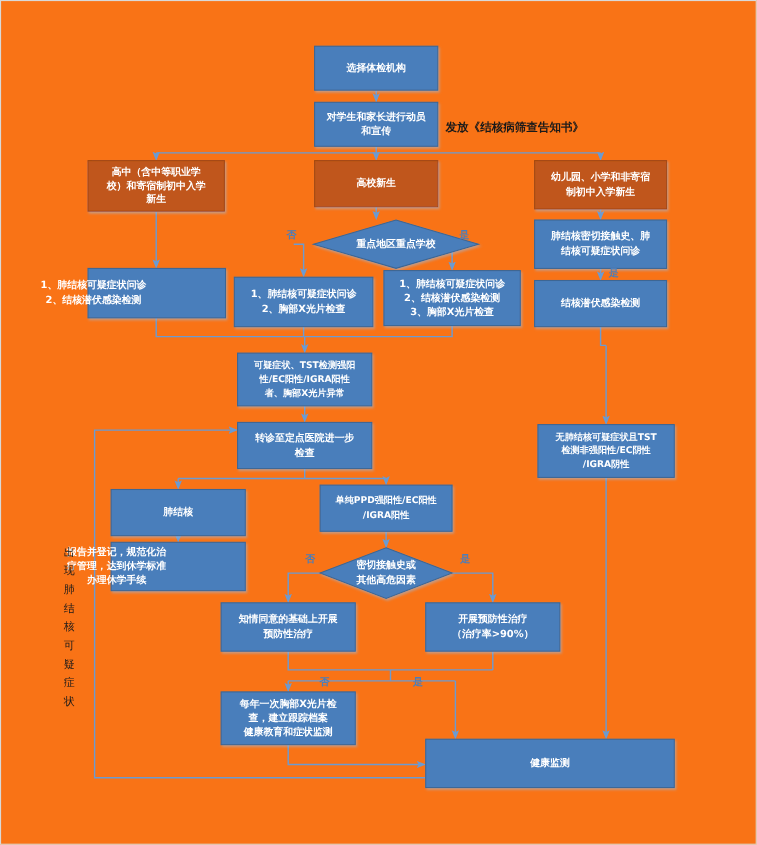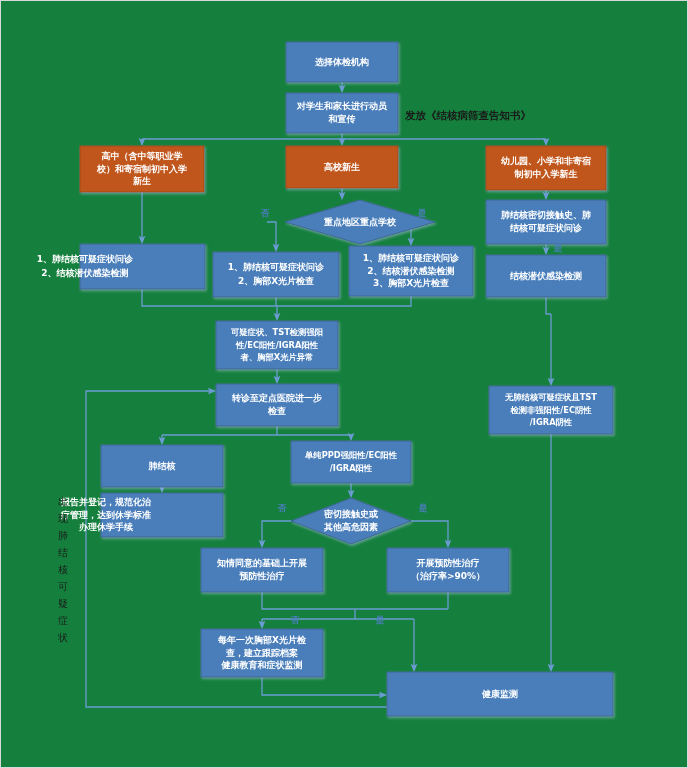--- a/index.html
+++ b/index.html
@@ -10,21 +10,21 @@
   body {
     width: 688px;
     height: 768px;
     font-family: "DejaVu Sans", "Liberation Sans", sans-serif;
     overflow: hidden;
   }
   #page {
     position: relative;
     width: 688px;
     height: 768px;
-    background: #15803d;
+    background: #f97316;
     box-sizing: border-box;
     border: 1px solid #d9d9d9;
     overflow: hidden;
   }
   #flow {
     position: absolute;
     left: 0; top: 0;
     width: 688px;
     height: 768px;
     display: block;

